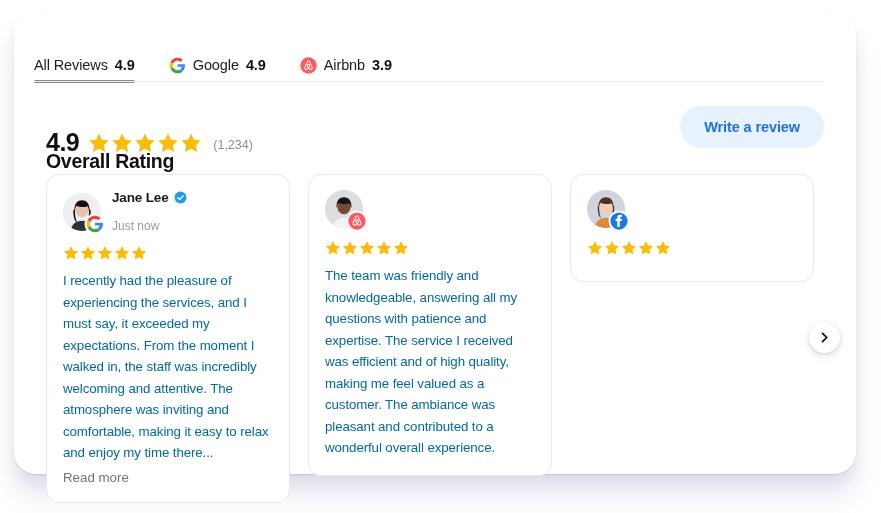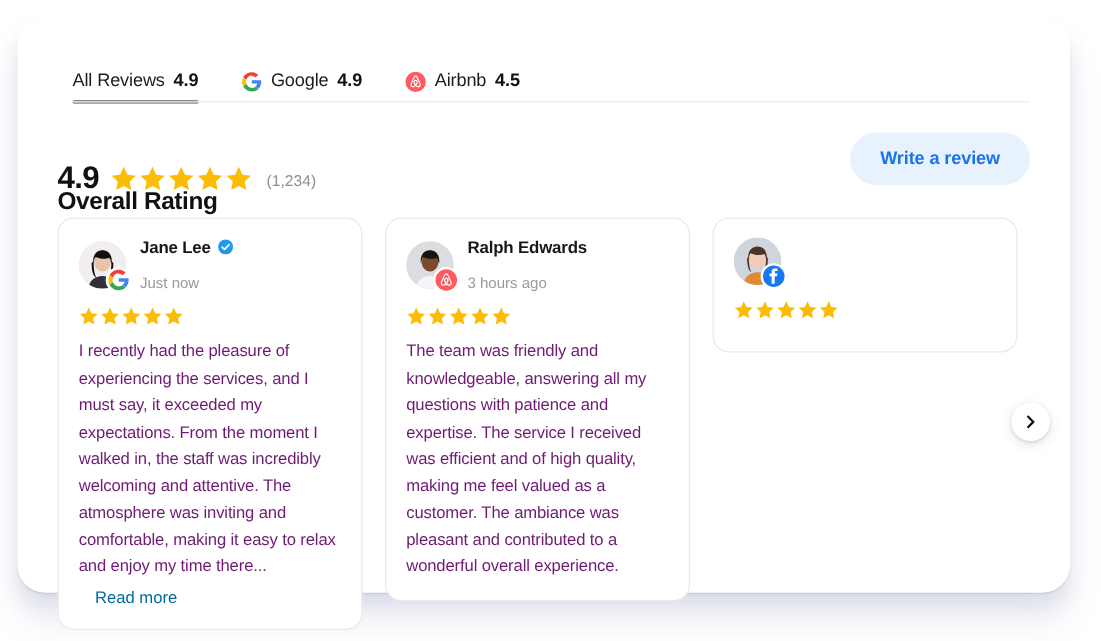--- a/index.html
+++ b/index.html
@@ -32,21 +32,21 @@
     position: absolute;
     inset: 0;
     border-radius: 22px;
     background: #fff;
     overflow: visible;
   }
 
   
   .tabs-row {
     position: absolute;
-    left: 44px;
+    left: 20px;
     top: 34px;
     right: 32px;
     height: 34px;
     text-align: right;
   }
   .tabs-line {
     position: absolute;
     left: 0; right: 0;
     bottom: 0;
     height: 1px;
@@ -224,31 +224,30 @@
   }
 
   .card-stars {
     display: flex;
     gap: 1px;
     margin-bottom: 9px;
   }
   .review-text {
     font-size: 13.3px;
     line-height: 1.62;
-    color: #701a75;
+    color: #0369a1;
     letter-spacing: -0.1px;
   }
   .read-more {
     display: inline-block;
     margin-top: 6px;
     font-size: 13.3px;
-    color: #0369a1;
+    color: #737373;
     text-decoration: none;
     cursor: pointer;
-    margin-left: 13px;
   }
 
   .next-arrow {
     position: absolute;
     right: -16px;
     top: 148px;
     width: 31px;
     height: 31px;
     border-radius: 50%;
     background: #fff;
@@ -283,21 +282,21 @@
             </svg>
             <span class="tab-label">Google</span>
             <span class="tab-score">4.9</span>
           </div>
           <div class="tab">
             <svg class="tab-icon" style="width:17px;height:17px" viewBox="0 0 48 48">
               <circle cx="24" cy="24" r="23" fill="#FF5A5F"></circle>
               <path fill="#fff" d="M24 9.5c-1.7 0-3 .9-3.9 2.6-1 1.9-2 4-3 6.1-1.9 4-3.8 8.1-4.5 10.2-.5 1.6-.6 3.1-.1 4.5.8 2.3 2.8 3.7 5.1 3.7 2.3 0 4.3-1 6.4-3.1 2.1 2.1 4.1 3.1 6.4 3.1 2.3 0 4.3-1.4 5.1-3.7.5-1.4.4-2.9-.1-4.5-.7-2.1-2.6-6.2-4.5-10.2-1-2.1-2-4.2-3-6.1-.9-1.7-2.2-2.6-3.9-2.6zm0 2.6c.7 0 1.2.4 1.7 1.3.9 1.8 1.9 3.8 2.9 5.9 1.9 4 3.7 7.9 4.3 9.8.3 1 .4 1.9.1 2.7-.4 1.2-1.4 1.8-2.6 1.8-1.5 0-3-.8-4.7-2.6 2-2.5 3.2-4.9 3.2-7 0-2.8-2-4.8-4.9-4.8s-4.9 2-4.9 4.8c0 2.1 1.2 4.5 3.2 7-1.7 1.8-3.2 2.6-4.7 2.6-1.2 0-2.2-.6-2.6-1.8-.3-.8-.2-1.7.1-2.7.6-1.9 2.4-5.8 4.3-9.8 1-2.1 2-4.1 2.9-5.9.5-.9 1-1.3 1.7-1.3zm0 9.9c1.4 0 2.3.9 2.3 2.3 0 1.4-.9 3.2-2.3 5.1-1.4-1.9-2.3-3.7-2.3-5.1 0-1.4.9-2.3 2.3-2.3z"></path>
             </svg>
             <span class="tab-label">Airbnb</span>
-            <span class="tab-score">4.5</span>
+            <span class="tab-score">3.9</span>
           </div>
         </div>
       <div class="tabs-line"></div>
     </div>
 
     <div class="overall-title">Overall Rating</div>
 
     <div class="rating-row">
       <span class="rating-value">4.9</span>
       <span class="rating-stars" id="header-stars">
@@ -382,26 +381,20 @@
                     <path d="M14.6 20c0-7 4-11 9.4-11s9.4 4 9.4 11c0 1.6-.5 3-.5 3s-.6-5-2.2-6.4c-2.6 1.4-8.6 1.9-13.6-.6-1.8 1.6-2 7-2 7s-.5-1.4-.5-3z" fill="#1a1410"></path>
                   </svg>
                 </div>
                 <div class="src-badge">
                   <svg class="tab-icon" style="width:18px;height:18px" viewBox="0 0 48 48">
                     <circle cx="24" cy="24" r="23" fill="#FF5A5F"></circle>
                     <path fill="#fff" d="M24 9.5c-1.7 0-3 .9-3.9 2.6-1 1.9-2 4-3 6.1-1.9 4-3.8 8.1-4.5 10.2-.5 1.6-.6 3.1-.1 4.5.8 2.3 2.8 3.7 5.1 3.7 2.3 0 4.3-1 6.4-3.1 2.1 2.1 4.1 3.1 6.4 3.1 2.3 0 4.3-1.4 5.1-3.7.5-1.4.4-2.9-.1-4.5-.7-2.1-2.6-6.2-4.5-10.2-1-2.1-2-4.2-3-6.1-.9-1.7-2.2-2.6-3.9-2.6zm0 2.6c.7 0 1.2.4 1.7 1.3.9 1.8 1.9 3.8 2.9 5.9 1.9 4 3.7 7.9 4.3 9.8.3 1 .4 1.9.1 2.7-.4 1.2-1.4 1.8-2.6 1.8-1.5 0-3-.8-4.7-2.6 2-2.5 3.2-4.9 3.2-7 0-2.8-2-4.8-4.9-4.8s-4.9 2-4.9 4.8c0 2.1 1.2 4.5 3.2 7-1.7 1.8-3.2 2.6-4.7 2.6-1.2 0-2.2-.6-2.6-1.8-.3-.8-.2-1.7.1-2.7.6-1.9 2.4-5.8 4.3-9.8 1-2.1 2-4.1 2.9-5.9.5-.9 1-1.3 1.7-1.3zm0 9.9c1.4 0 2.3.9 2.3 2.3 0 1.4-.9 3.2-2.3 5.1-1.4-1.9-2.3-3.7-2.3-5.1 0-1.4.9-2.3 2.3-2.3z"></path>
                   </svg>
                 </div>
               </div>
-              <div class="who">
-                <div class="name-line">
-                  <span class="reviewer-name">Ralph Edwards</span>
-                </div>
-                <div class="time-ago">3 hours ago</div>
-              </div>
             </div>
             <div class="card-stars">
               <svg class="star-svg" width="16" height="16" viewBox="0 0 24 24">
                 <path fill="#FBBC04" d="M12 1.6 L15.2 8.4 L22.6 9.4 L17.2 14.5 L18.6 21.9 L12 18.3 L5.4 21.9 L6.8 14.5 L1.4 9.4 L8.8 8.4 Z"></path>
               </svg>
               <svg class="star-svg" width="16" height="16" viewBox="0 0 24 24">
                 <path fill="#FBBC04" d="M12 1.6 L15.2 8.4 L22.6 9.4 L17.2 14.5 L18.6 21.9 L12 18.3 L5.4 21.9 L6.8 14.5 L1.4 9.4 L8.8 8.4 Z"></path>
               </svg>
               <svg class="star-svg" width="16" height="16" viewBox="0 0 24 24">
                 <path fill="#FBBC04" d="M12 1.6 L15.2 8.4 L22.6 9.4 L17.2 14.5 L18.6 21.9 L12 18.3 L5.4 21.9 L6.8 14.5 L1.4 9.4 L8.8 8.4 Z"></path>

